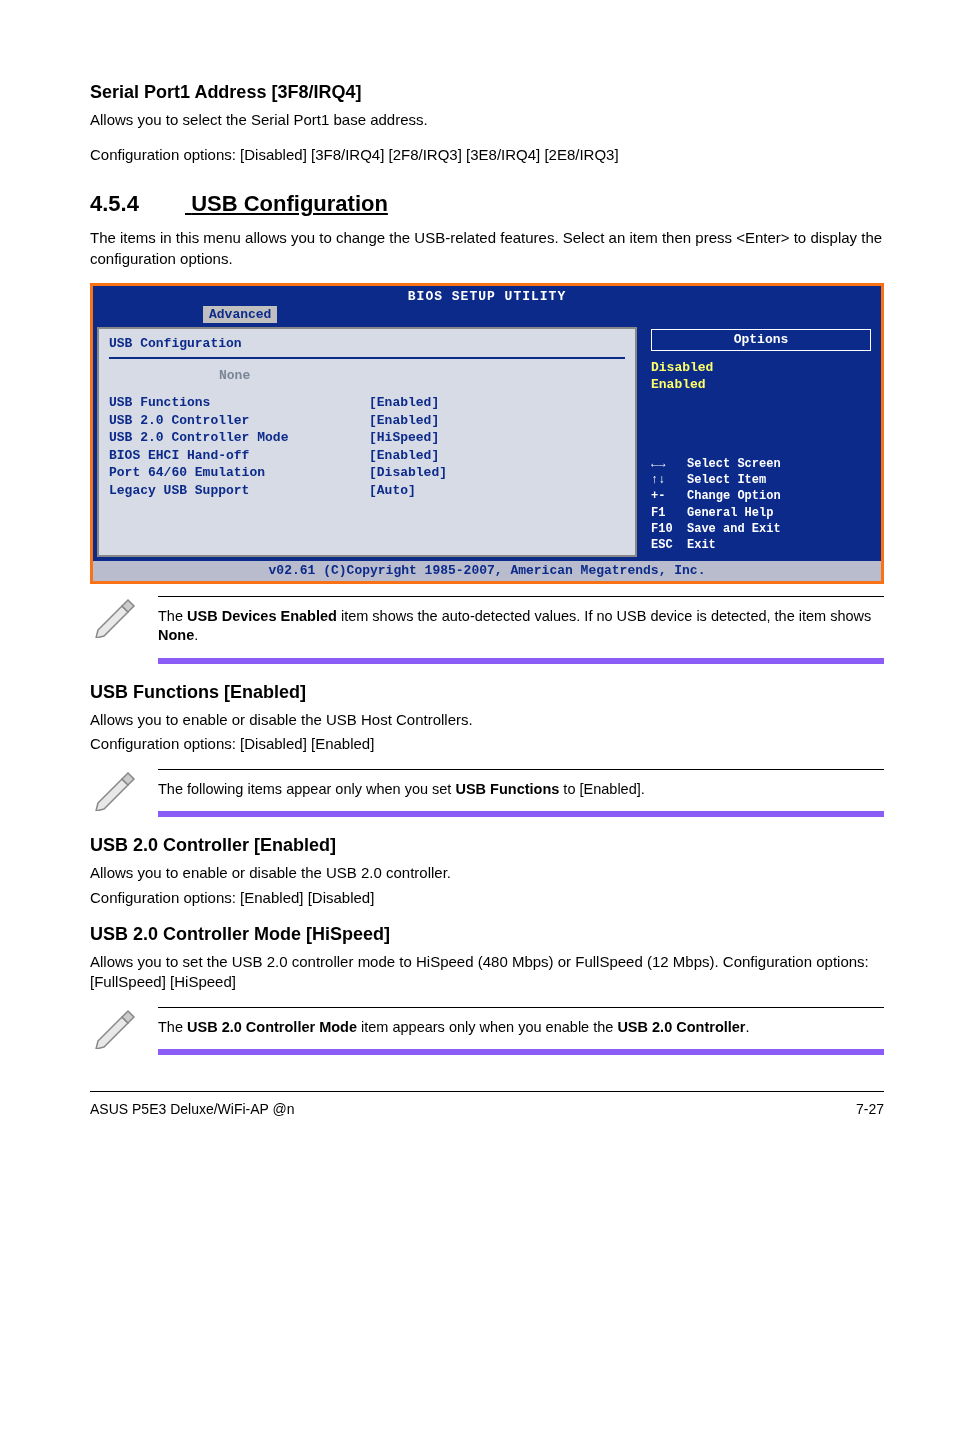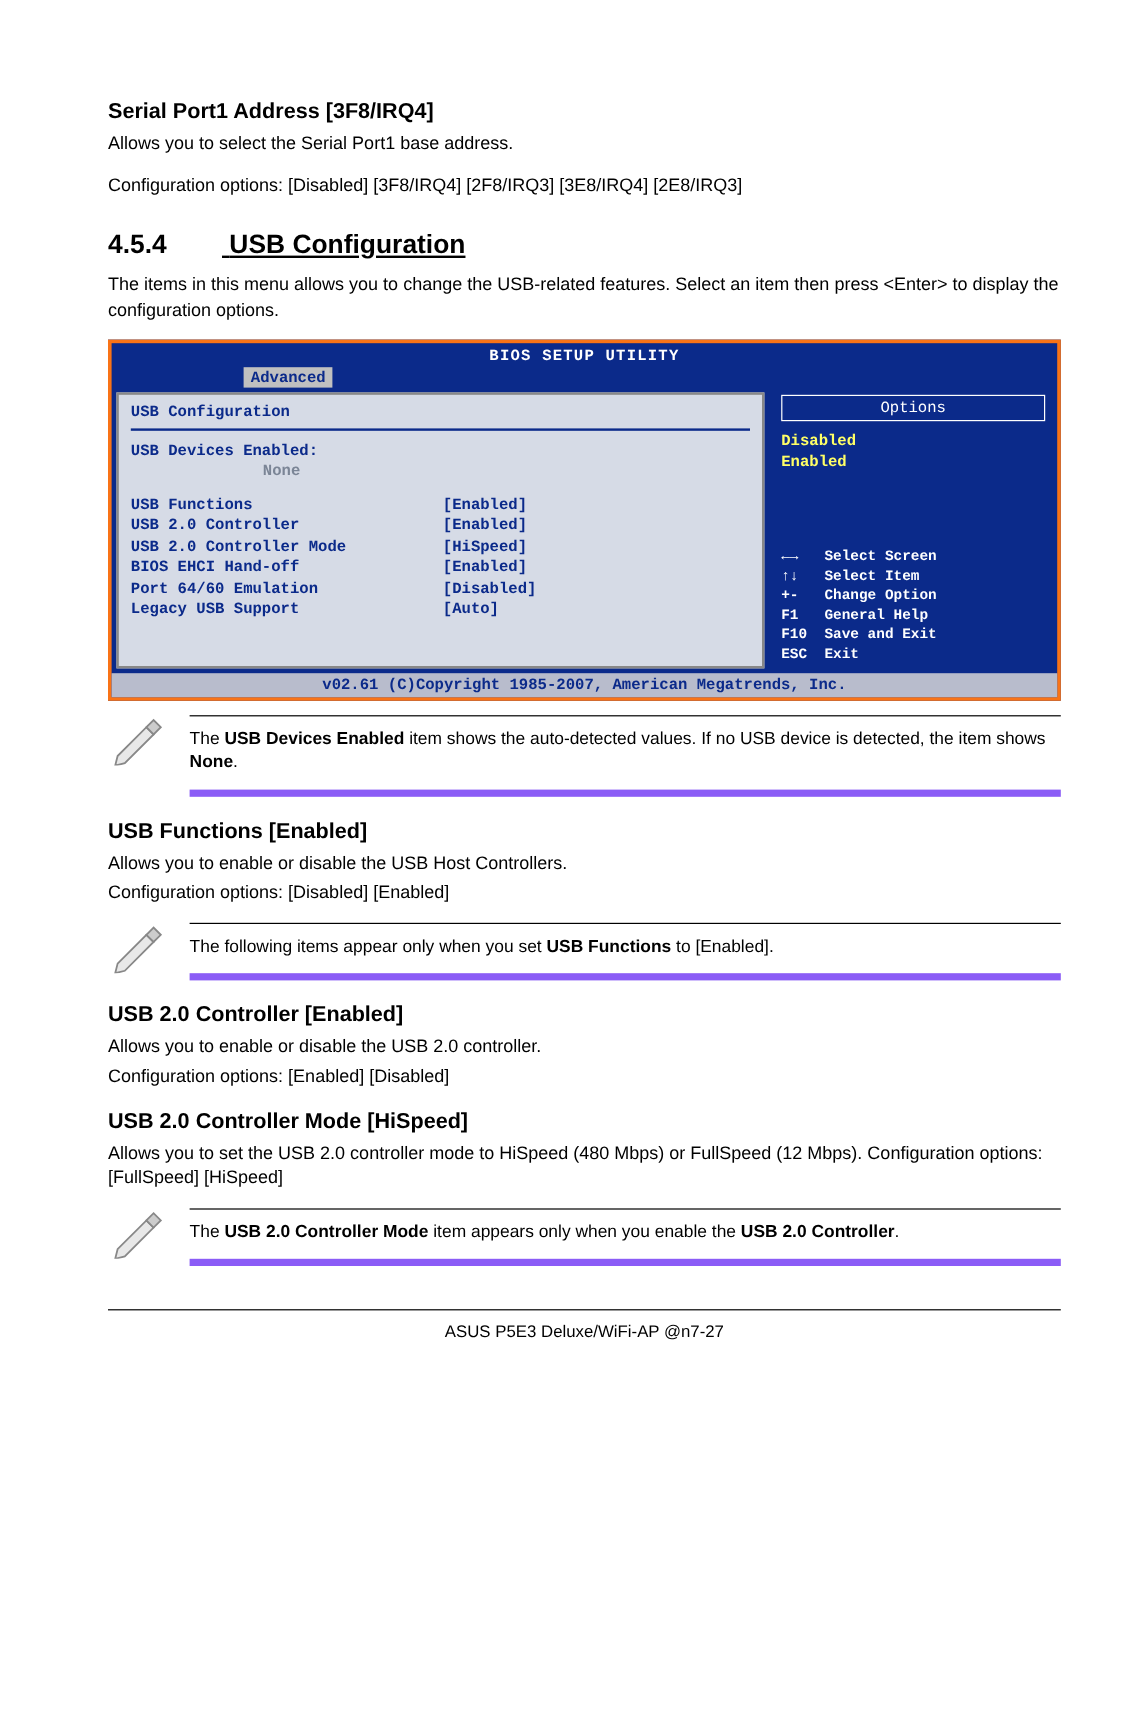--- a/index.html
+++ b/index.html
@@ -55,21 +55,21 @@
   .bios-right {
     flex: 1;
     padding: 6px 10px 10px;
     color: #fff;
     position: relative;
   }
   .bios-opt {
     background: #0b2a8a;
     border:1px solid #fff;
     color:#fff;
-    font-weight:normal;
+    font-weight:bold;
     text-align:center;
     padding:1px 0;
     margin-bottom:8px;
   }
   .bios-right .yellow { color: #ffff66; font-weight: bold; }
   .bios-nav { position:absolute; bottom:8px; left:10px; font-weight:bold; font-size:12px; line-height:1.35; }
   .bios-nav .k { display:inline-block; width:36px; }
   .bios-footer {
     background:#b8bccc;
     color:#0b2a8a;
@@ -90,21 +90,21 @@
   }
   .note-text {
     flex:1;
     border-top: 1px solid #000;
     border-bottom: 6px solid #8b5cf6;
     padding: 10px 0 12px;
     font-size: 14.5px;
   }
   .footer-row {
     display:flex;
-    justify-content:center;
+    justify-content:space-between;
     border-top:1px solid #000;
     padding-top:8px;
     margin-top:36px;
     font-size:14px;
   }
 </style>
 </head>
 <body>
 
 <h2 class="subhead">Serial Port1 Address [3F8/IRQ4]</h2>
@@ -117,21 +117,20 @@
 </h1>
 <p class="body">The items in this menu allows you to change the USB-related features. Select an item then press &lt;Enter&gt; to display the configuration options.</p>
 
 <div class="bios-box">
   <div class="bios-title">BIOS SETUP UTILITY</div>
   <div><span class="bios-tab">Advanced</span></div>
   <div class="bios-body">
     <div class="bios-left">
       <div>USB Configuration</div>
       <div style="border-top:2px solid #0b2a8a; margin:4px 0 8px;"></div>
-      <div>USB Devices Enabled:</div>
       <div class="grey" style="padding-left:110px;">None</div>
       <div style="height:10px;"></div>
       <div class="bios-row">
         <span class="lbl">USB Functions</span>
         <span>[Enabled]</span>
       </div>
       <div class="bios-row">
         <span class="lbl">USB 2.0 Controller</span>
         <span>[Enabled]</span>
       </div>

